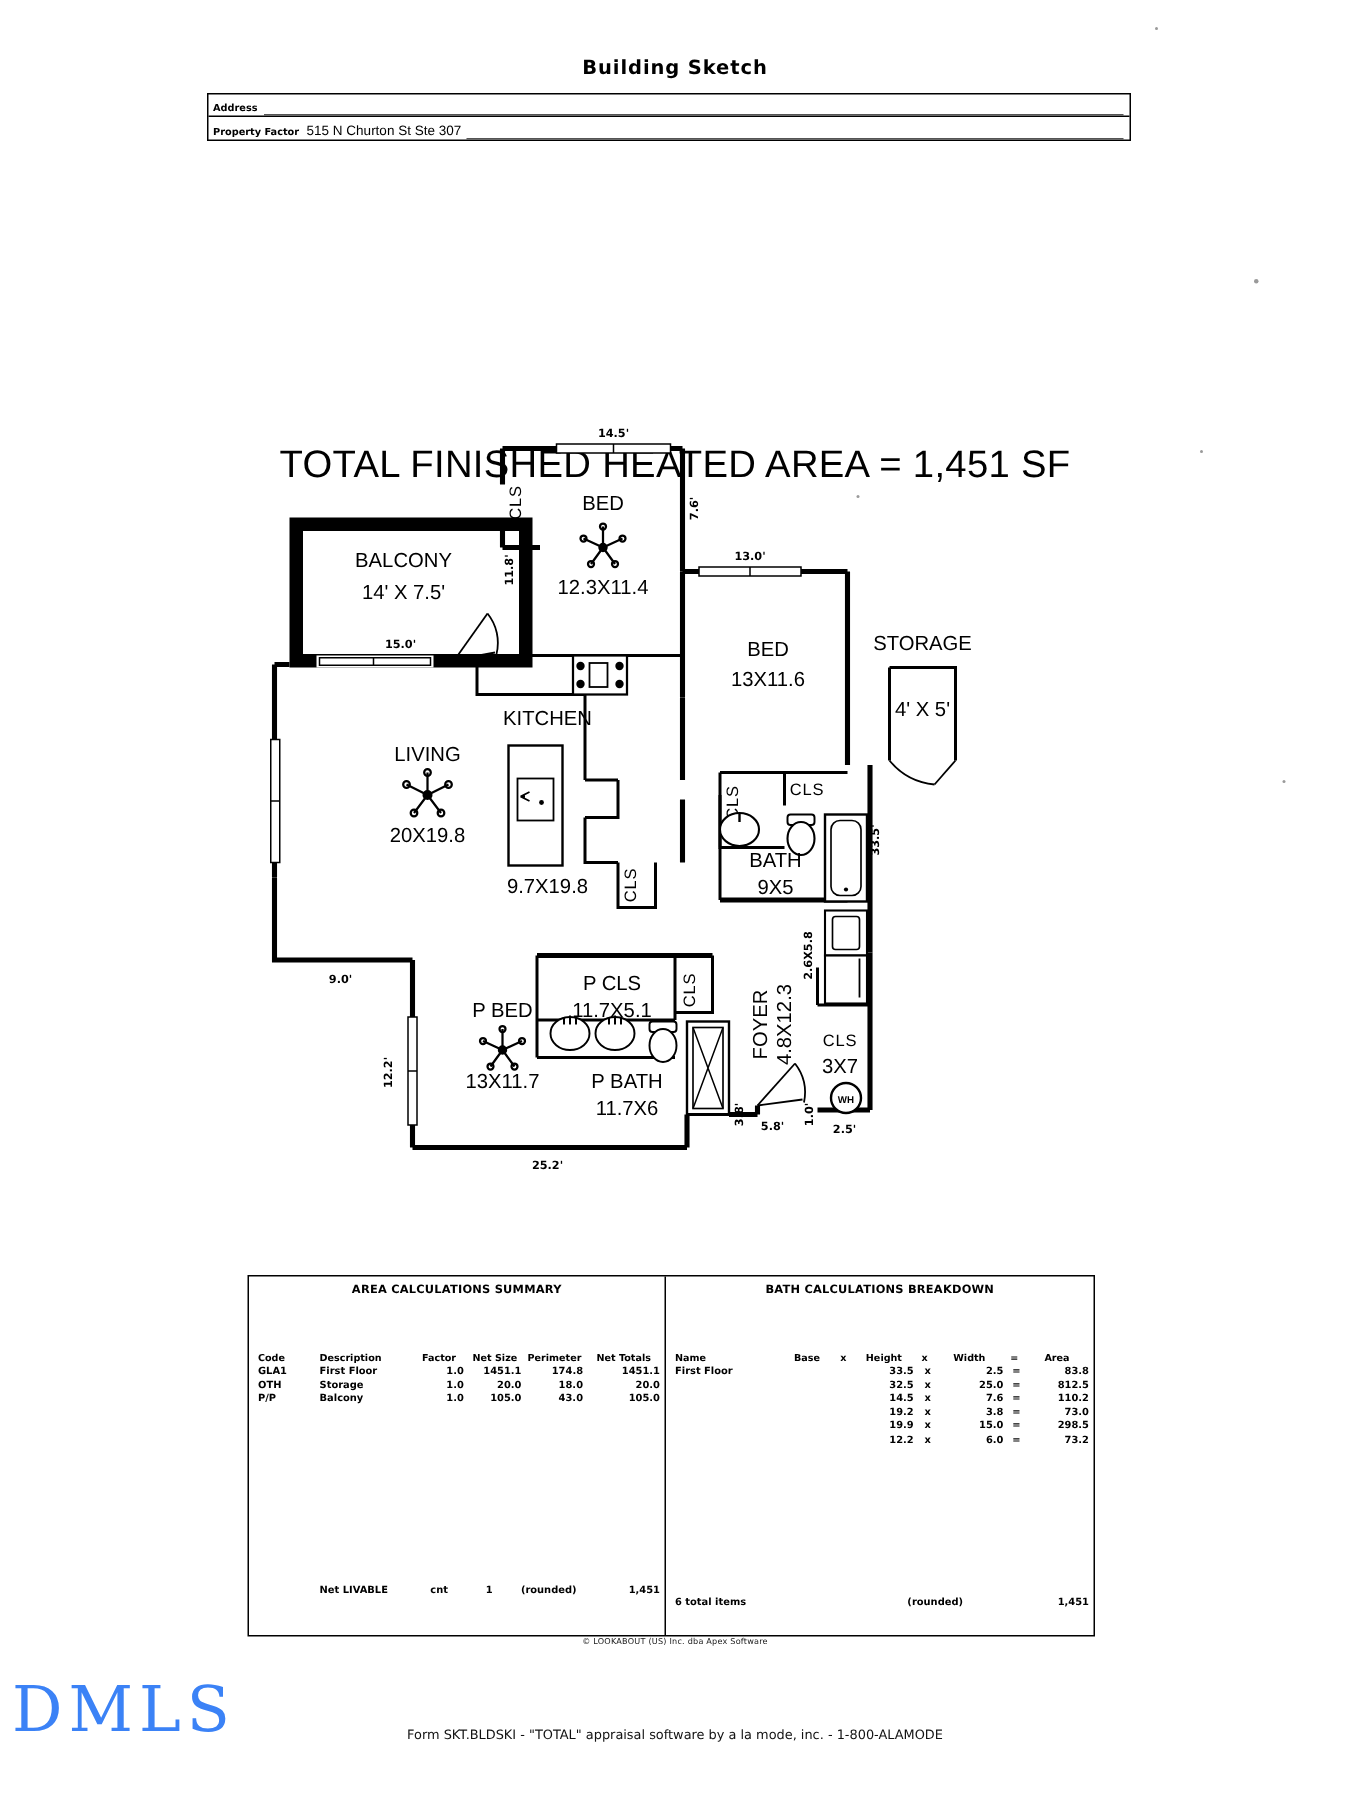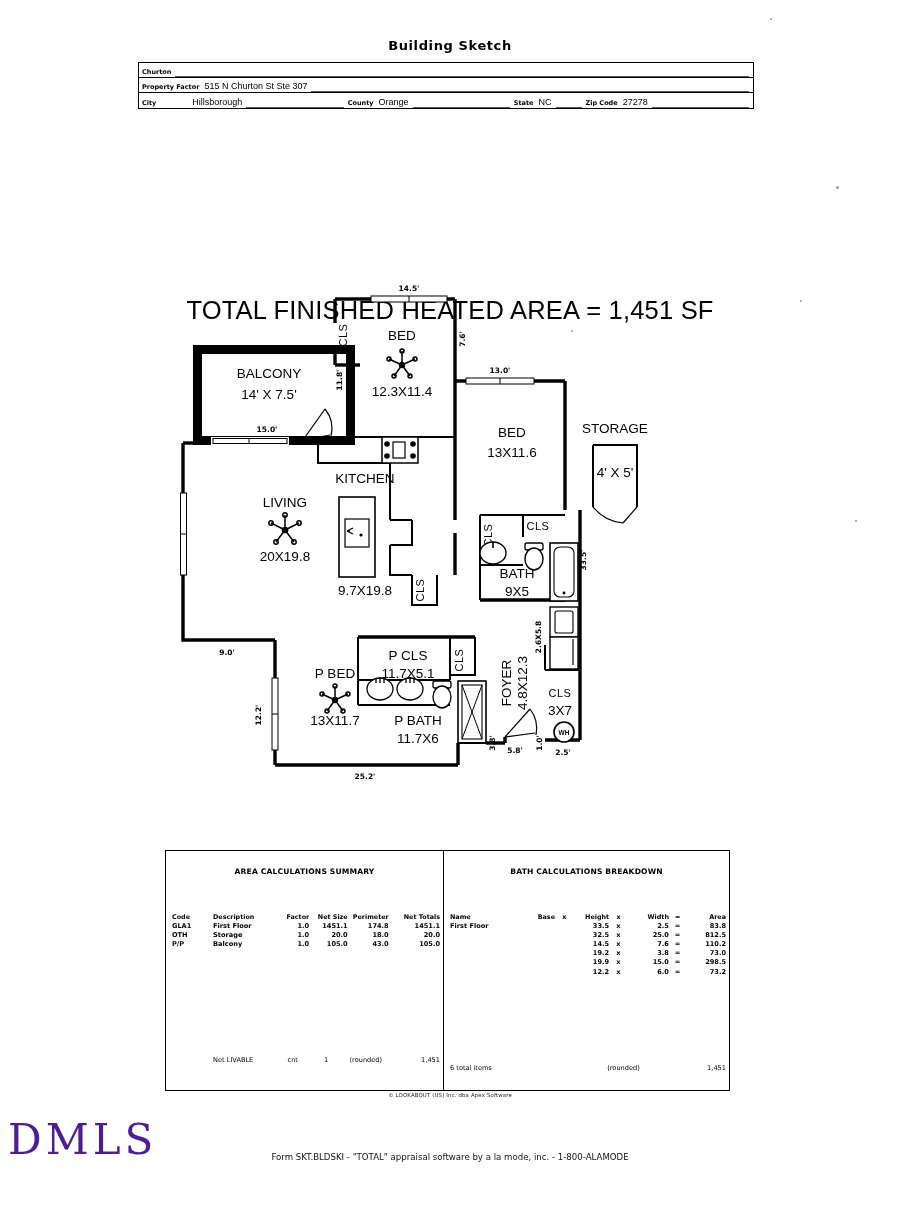--- a/index.html
+++ b/index.html
@@ -113,53 +113,53 @@
   .calc-right {
     flex: 1;
     box-sizing: border-box;
     position: relative;
   }
   .calc-title {
     text-align: center;
     font-size: 7.6px;
     font-weight: bold;
     font-family: "DejaVu Sans", sans-serif;
-    margin-top: 16px;
+    margin-top: 4px;
     letter-spacing: 0.15px;
   }
   table.calc {
     width: 100%;
     border-collapse: collapse;
     font-size: 6.6px;
     font-family: "DejaVu Sans", sans-serif;
     table-layout: fixed;
     margin-top: 36px;
   }
   table.calc th {
     font-weight: bold;
-    text-align: right;
+    text-align: center;
     padding: 1px 3px 0 0;
     font-size: 6.4px;
   }
   table.calc th.l, table.calc td.l { text-align: left; padding-left: 6px; padding-right: 0; }
   table.calc td {
     text-align: right;
     padding: 0.6px 3px 0.6px 0;
     font-weight: bold;
   }
   .calc-footer {
     position: absolute;
     left: 0; right: 0;
     bottom: 26px;
     font-size: 6.6px;
     font-weight: bold;
     font-family: "DejaVu Sans", sans-serif;
   }
   .calc-footer table { width: 100%; border-collapse: collapse; table-layout: fixed; }
-  .calc-footer td { padding: 0 3px 0 0; text-align: right; font-weight: normal; margin-top: 42px; }
+  .calc-footer td { padding: 0 3px 0 0; text-align: right; font-weight: bold; margin-top: 42px; }
   .calc-footer td.l { text-align: left; padding-left: 6px; }
   .calc-footer td.c { text-align: center; }
 
   
   .apex-credit {
     position: absolute;
     left: 0; right: 0;
     top: 1092px;
     text-align: center;
     font-size: 5.4px;
@@ -175,55 +175,41 @@
     font-size: 8.6px;
     font-family: "DejaVu Sans", sans-serif;
     color: #111;
   }
   .watermark {
     position: absolute;
     left: 8px;
     top: 1115px;
     font-size: 42px;
     letter-spacing: 4px;
-    color: #4c1d95;
+    color: #3b82f6;
     font-family: "DejaVu Serif", serif;
     font-weight: 300;
   }
   
   .speck { position: absolute; background: #9a9a9a; border-radius: 50%; }
 </style>
 </head>
 <body>
 
 <div class="doc-title">Building Sketch</div>
 
 <div class="hdr-box">
   <div class="hdr-row">
-    <span class="hdr-lbl">Churton</span>
+    <span class="hdr-lbl">Address</span>
     <span class="fill-ul"></span>
   </div>
   <div class="hdr-row">
     <span class="hdr-lbl">Property Factor</span>
     <span class="hdr-val">515 N Churton St Ste 307</span>
     <span class="fill-ul grow2"></span>
-  </div>
-  <div class="hdr-row">
-    <span class="hdr-lbl">City</span>
-    <span class="hdr-val" style="padding-left:36px;">Hillsborough</span>
-    <span class="fill-ul"></span>
-    <span class="hdr-lbl">County</span>
-    <span class="hdr-val">Orange</span>
-    <span class="fill-ul"></span>
-    <span class="hdr-lbl">State</span>
-    <span class="hdr-val">NC</span>
-    <span class="fill-ul" style="flex:0 0 26px;"></span>
-    <span class="hdr-lbl">Zip Code</span>
-    <span class="hdr-val">27278</span>
-    <span class="fill-ul"></span>
   </div>
 </div>
 
 <div class="sketch-heading">TOTAL FINISHED HEATED AREA = 1,451 SF</div>
 
 <div class="plan-wrap">
 <svg width="580" height="510" viewBox="0 0 580 510" xmlns="http://www.w3.org/2000/svg" font-family="Liberation Sans, sans-serif">
   <defs>
     <style>
       .w  { stroke:#000; fill:none; stroke-width:3.4; }

